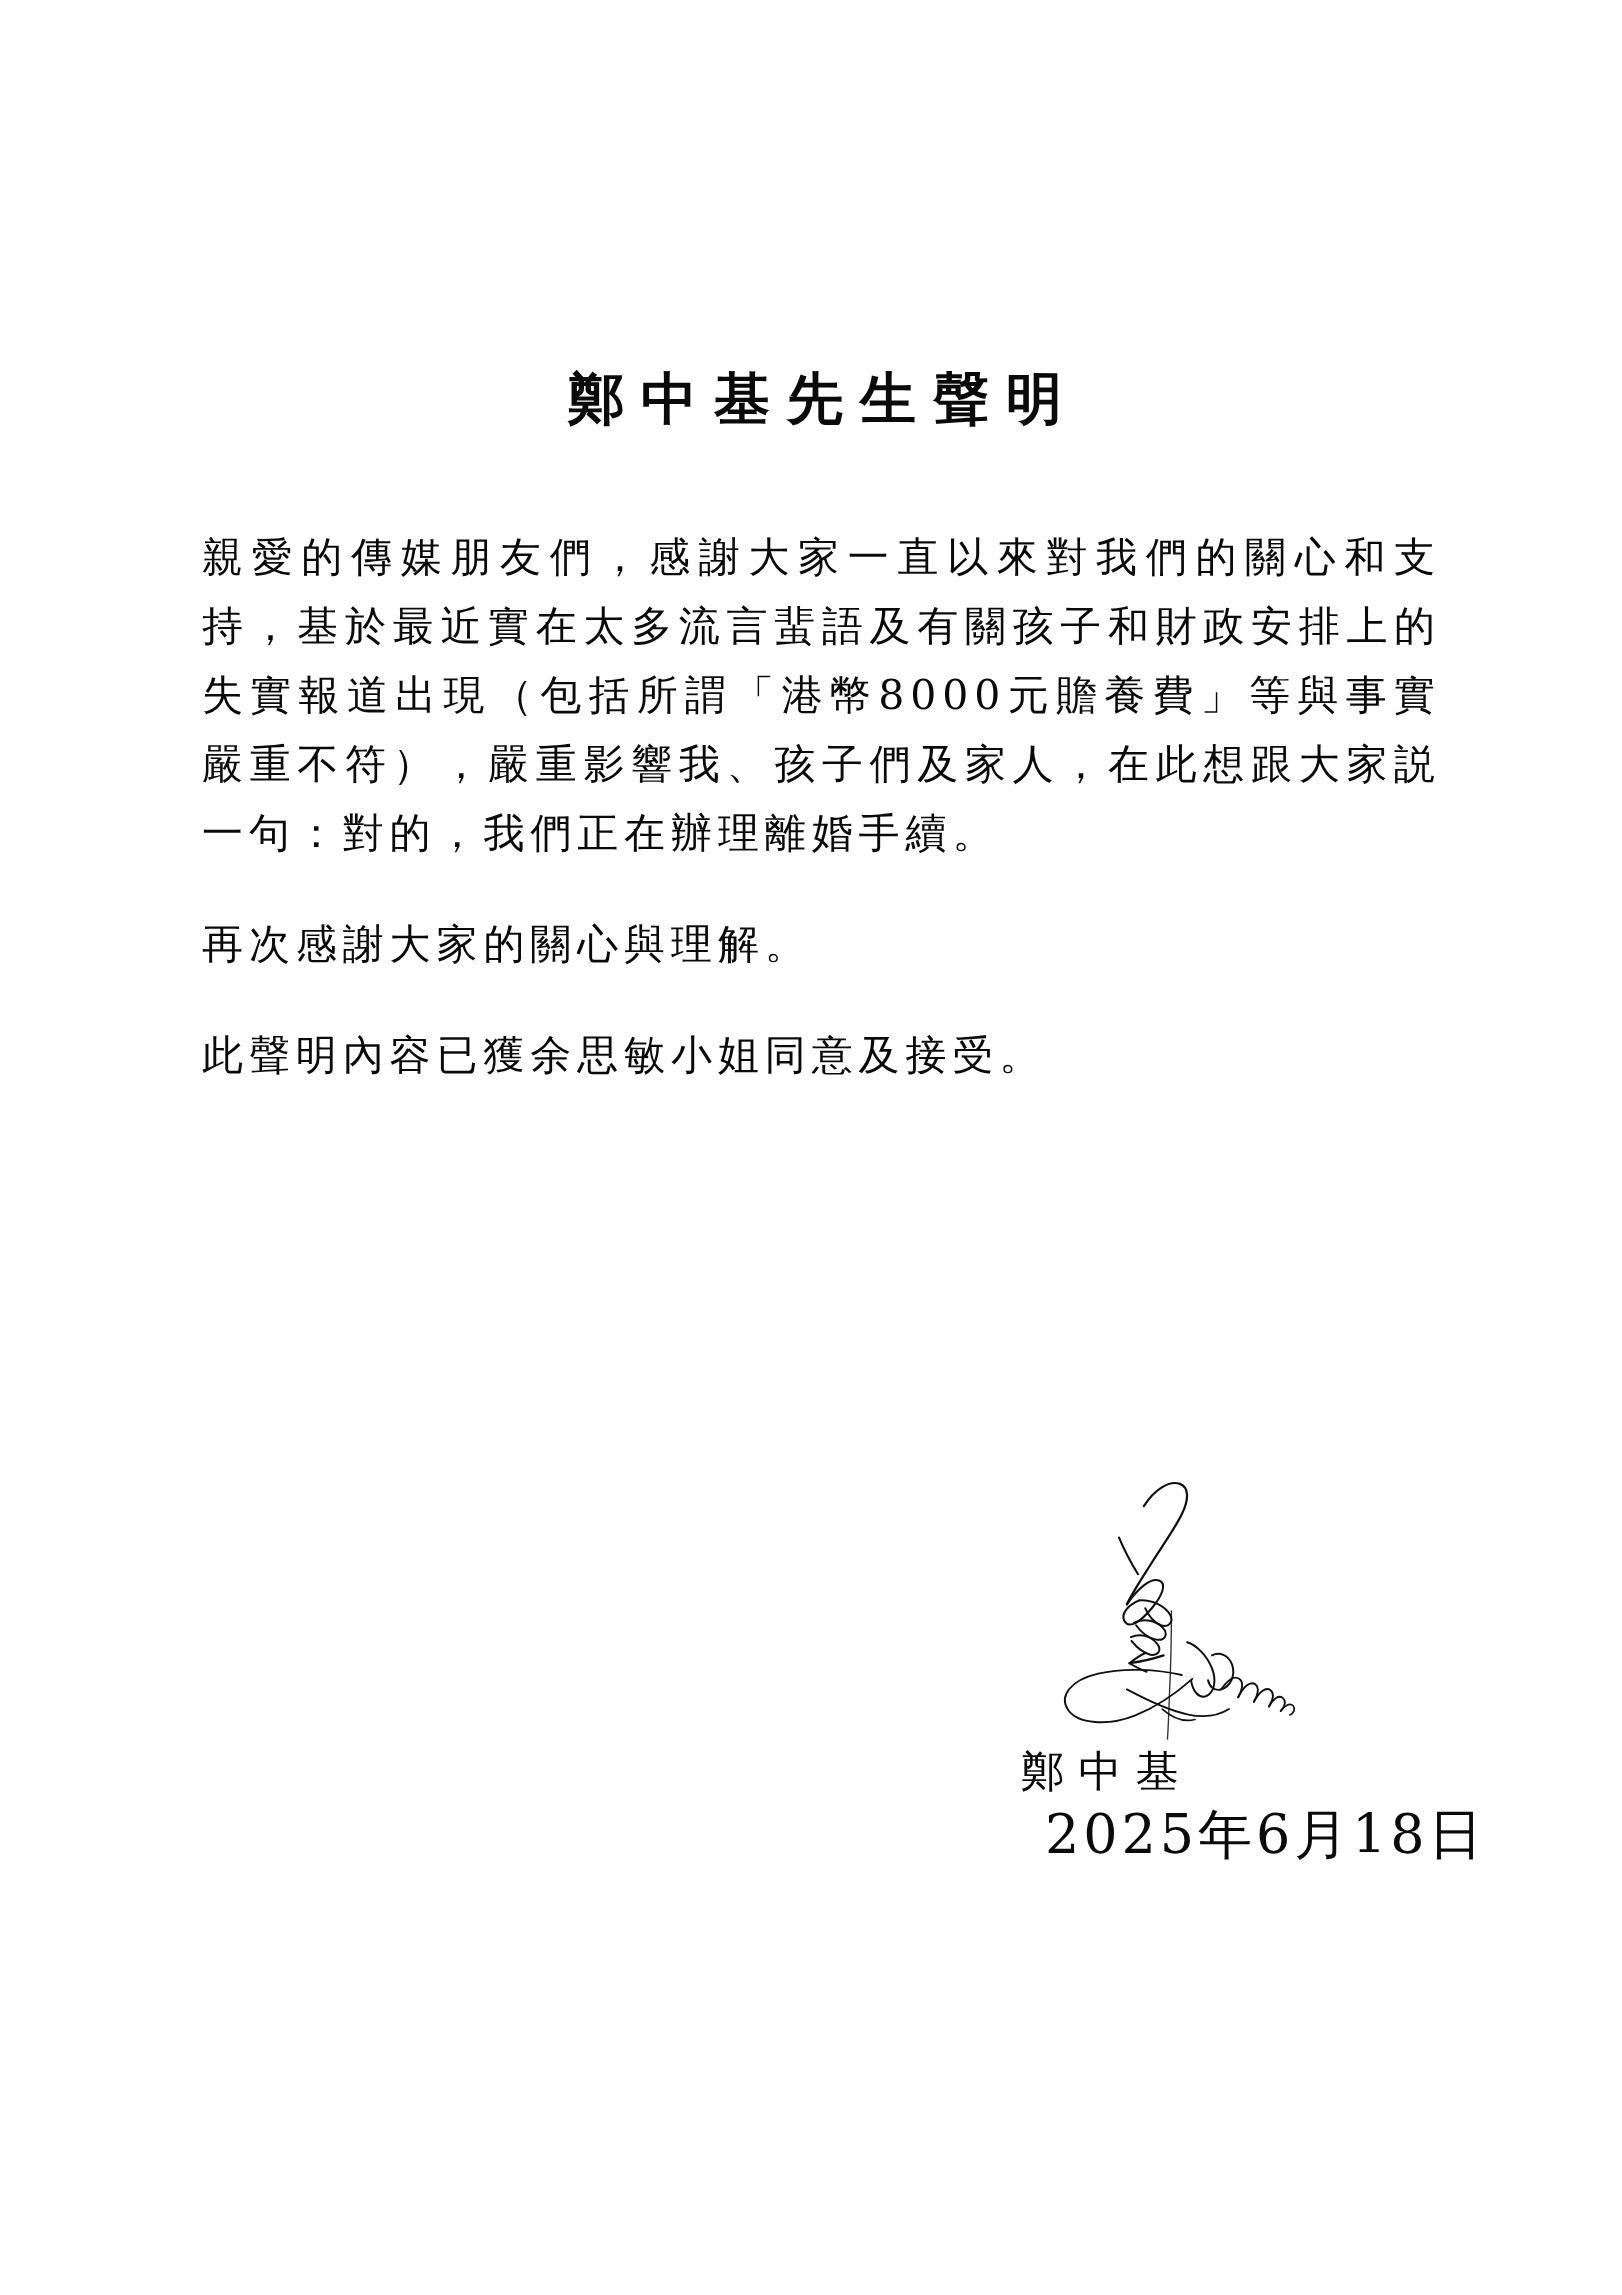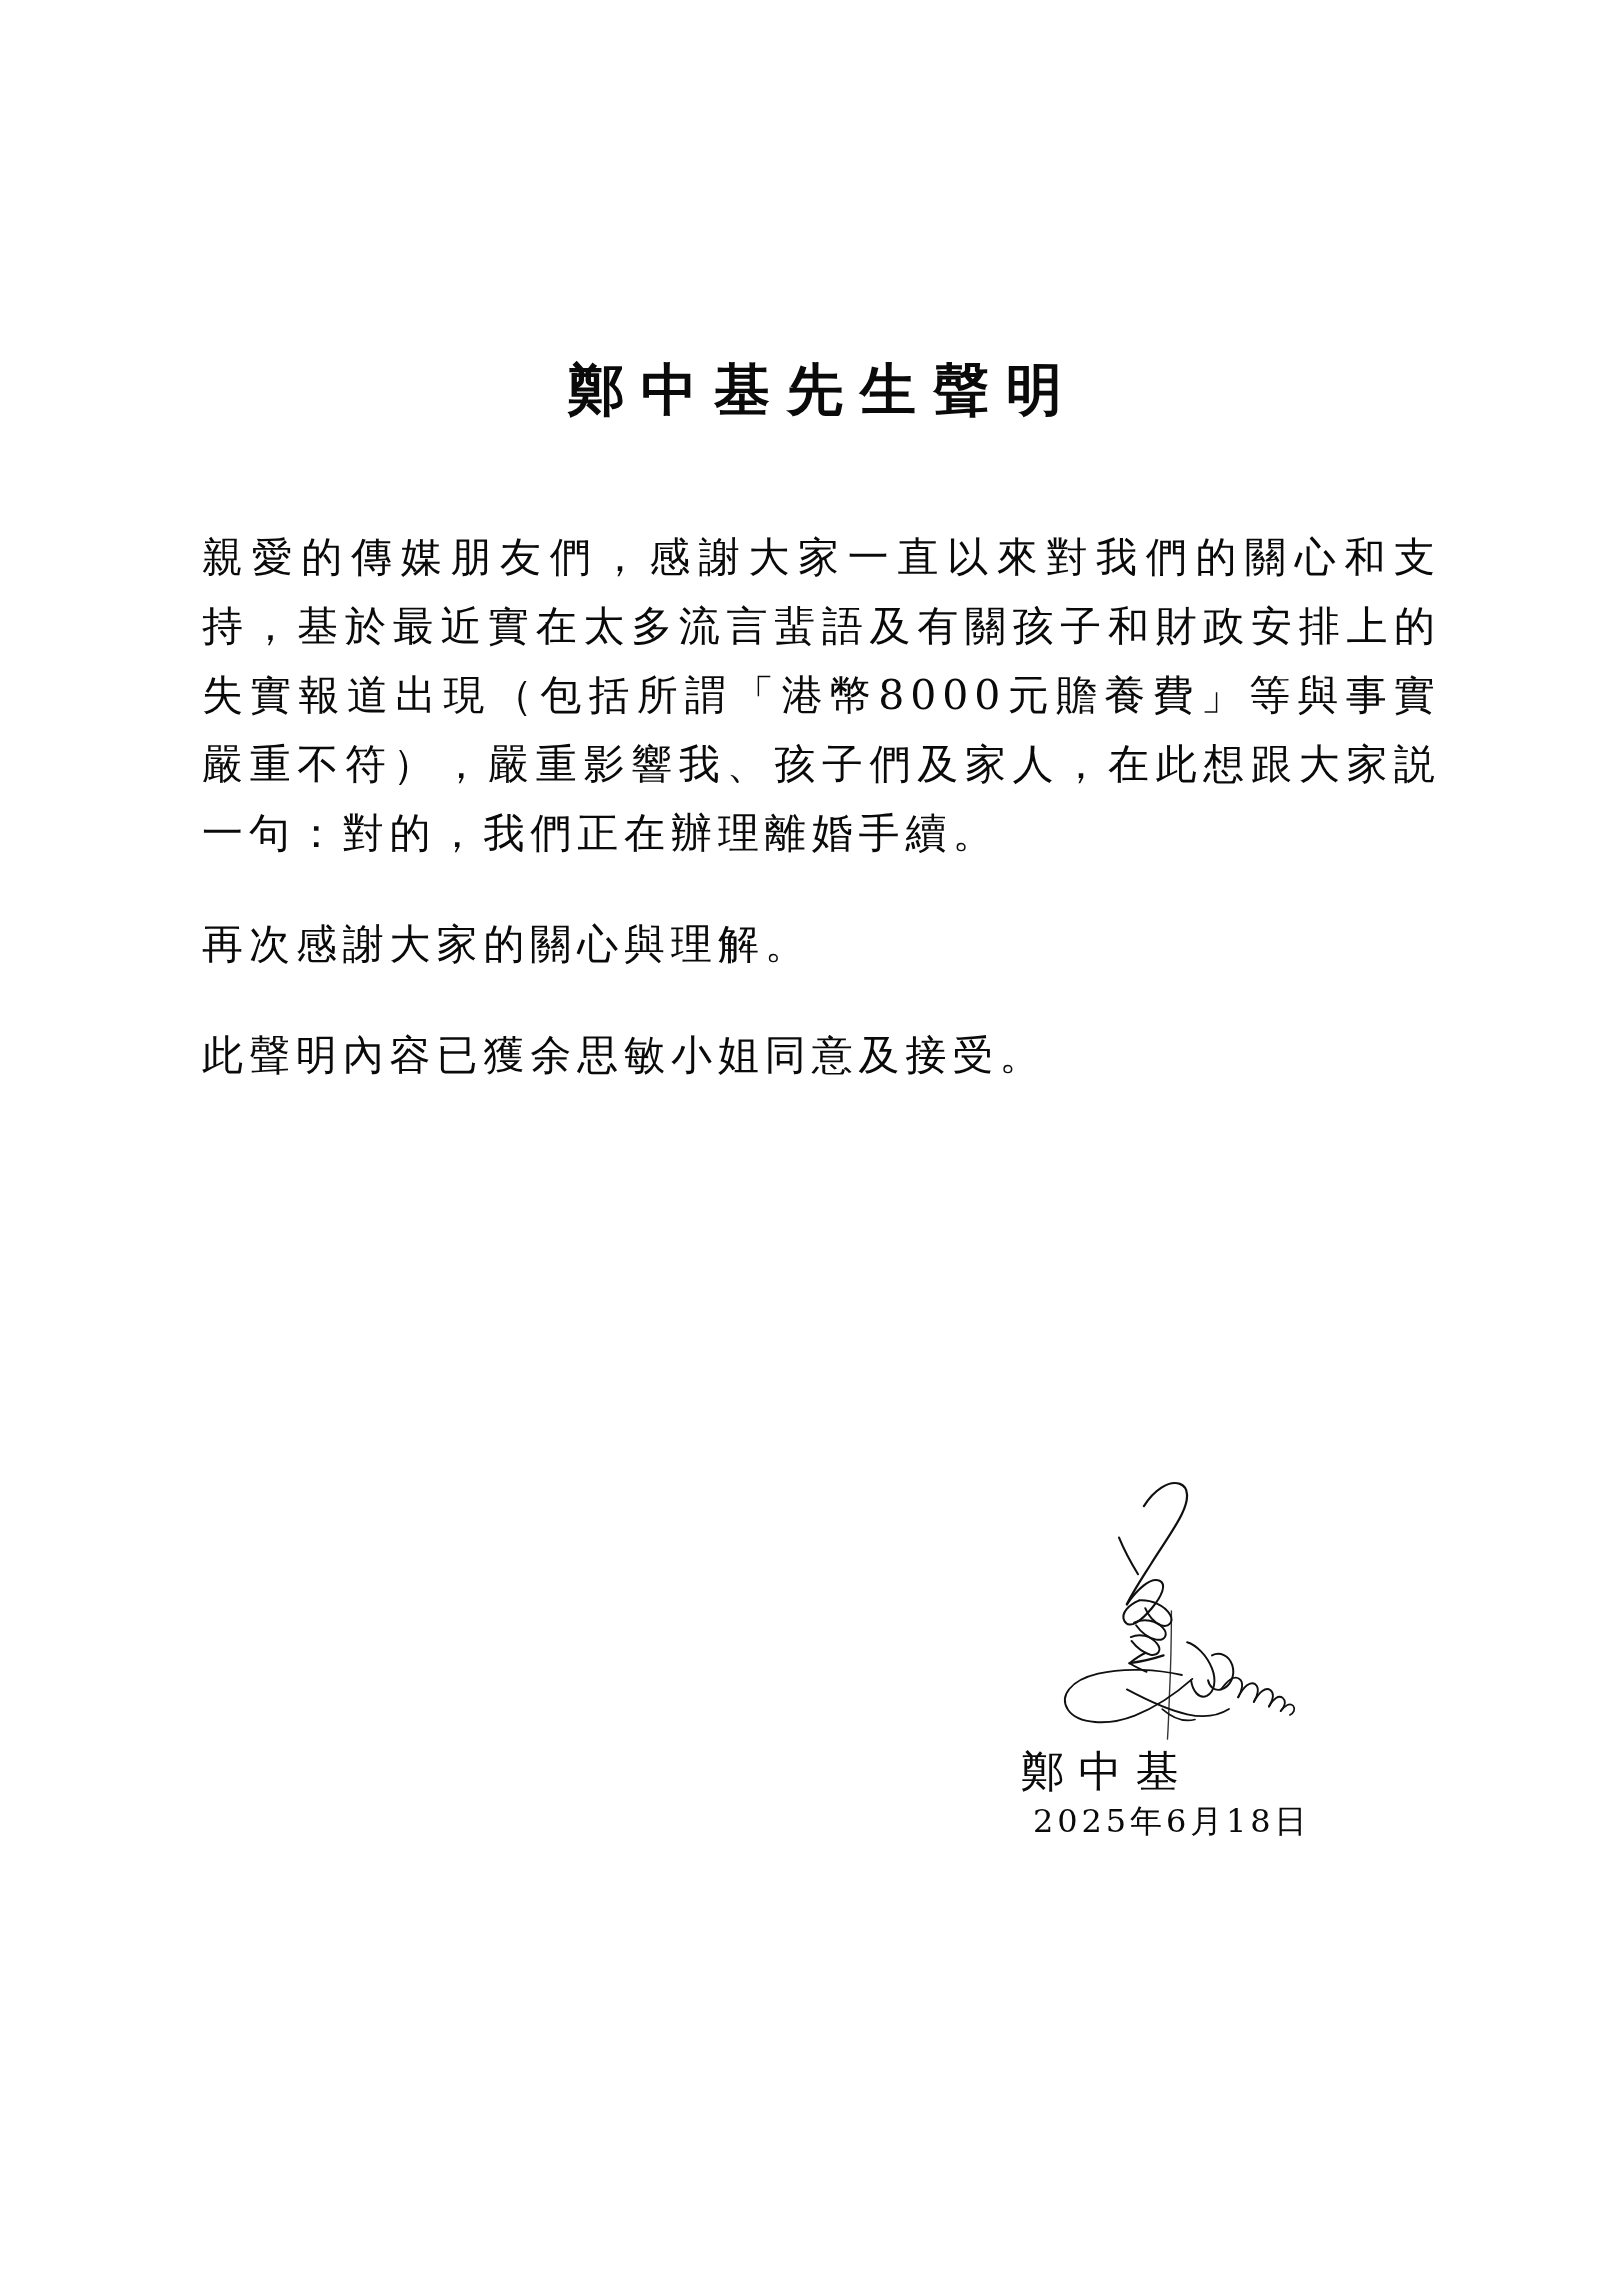--- a/index.html
+++ b/index.html
@@ -22,21 +22,21 @@
     left: 0; top: 0;
     width: 1623px;
     height: 2295px;
     background: #ffffff;
   }
 
   
   .doc-title {
     position: absolute;
     left: 190px;
-    top: 316px;
+    top: 325px;
     width: 1250px;
     text-align: center;
     font-family: "DejaVu Serif", "Liberation Serif", serif;
     font-weight: 700;
     font-size: 56px;
     line-height: 1.25;
     letter-spacing: 17px;
     text-indent: 17px;
     color: #0a0a0a;
   }
@@ -92,25 +92,25 @@
     font-size: 43px;
     line-height: 1.12;
     letter-spacing: 14.4px;
     text-indent: 0;
     color: #0a0a0a;
     white-space: nowrap;
   }
 
   .sign-date {
     font-family: "DejaVu Serif", "Liberation Serif", serif;
-    font-size: 32px;
+    font-size: 54px;
     line-height: 1.18;
     letter-spacing: 3.9px;
     color: #0a0a0a;
-    margin-left: 12px;
+    margin-left: 24px;
     margin-top: 7.9px;
     white-space: nowrap;
   }
 </style>
 </head>
 <body>
 
 <div class="page">
 
   <h1 class="doc-title">鄭中基先生聲明</h1>

